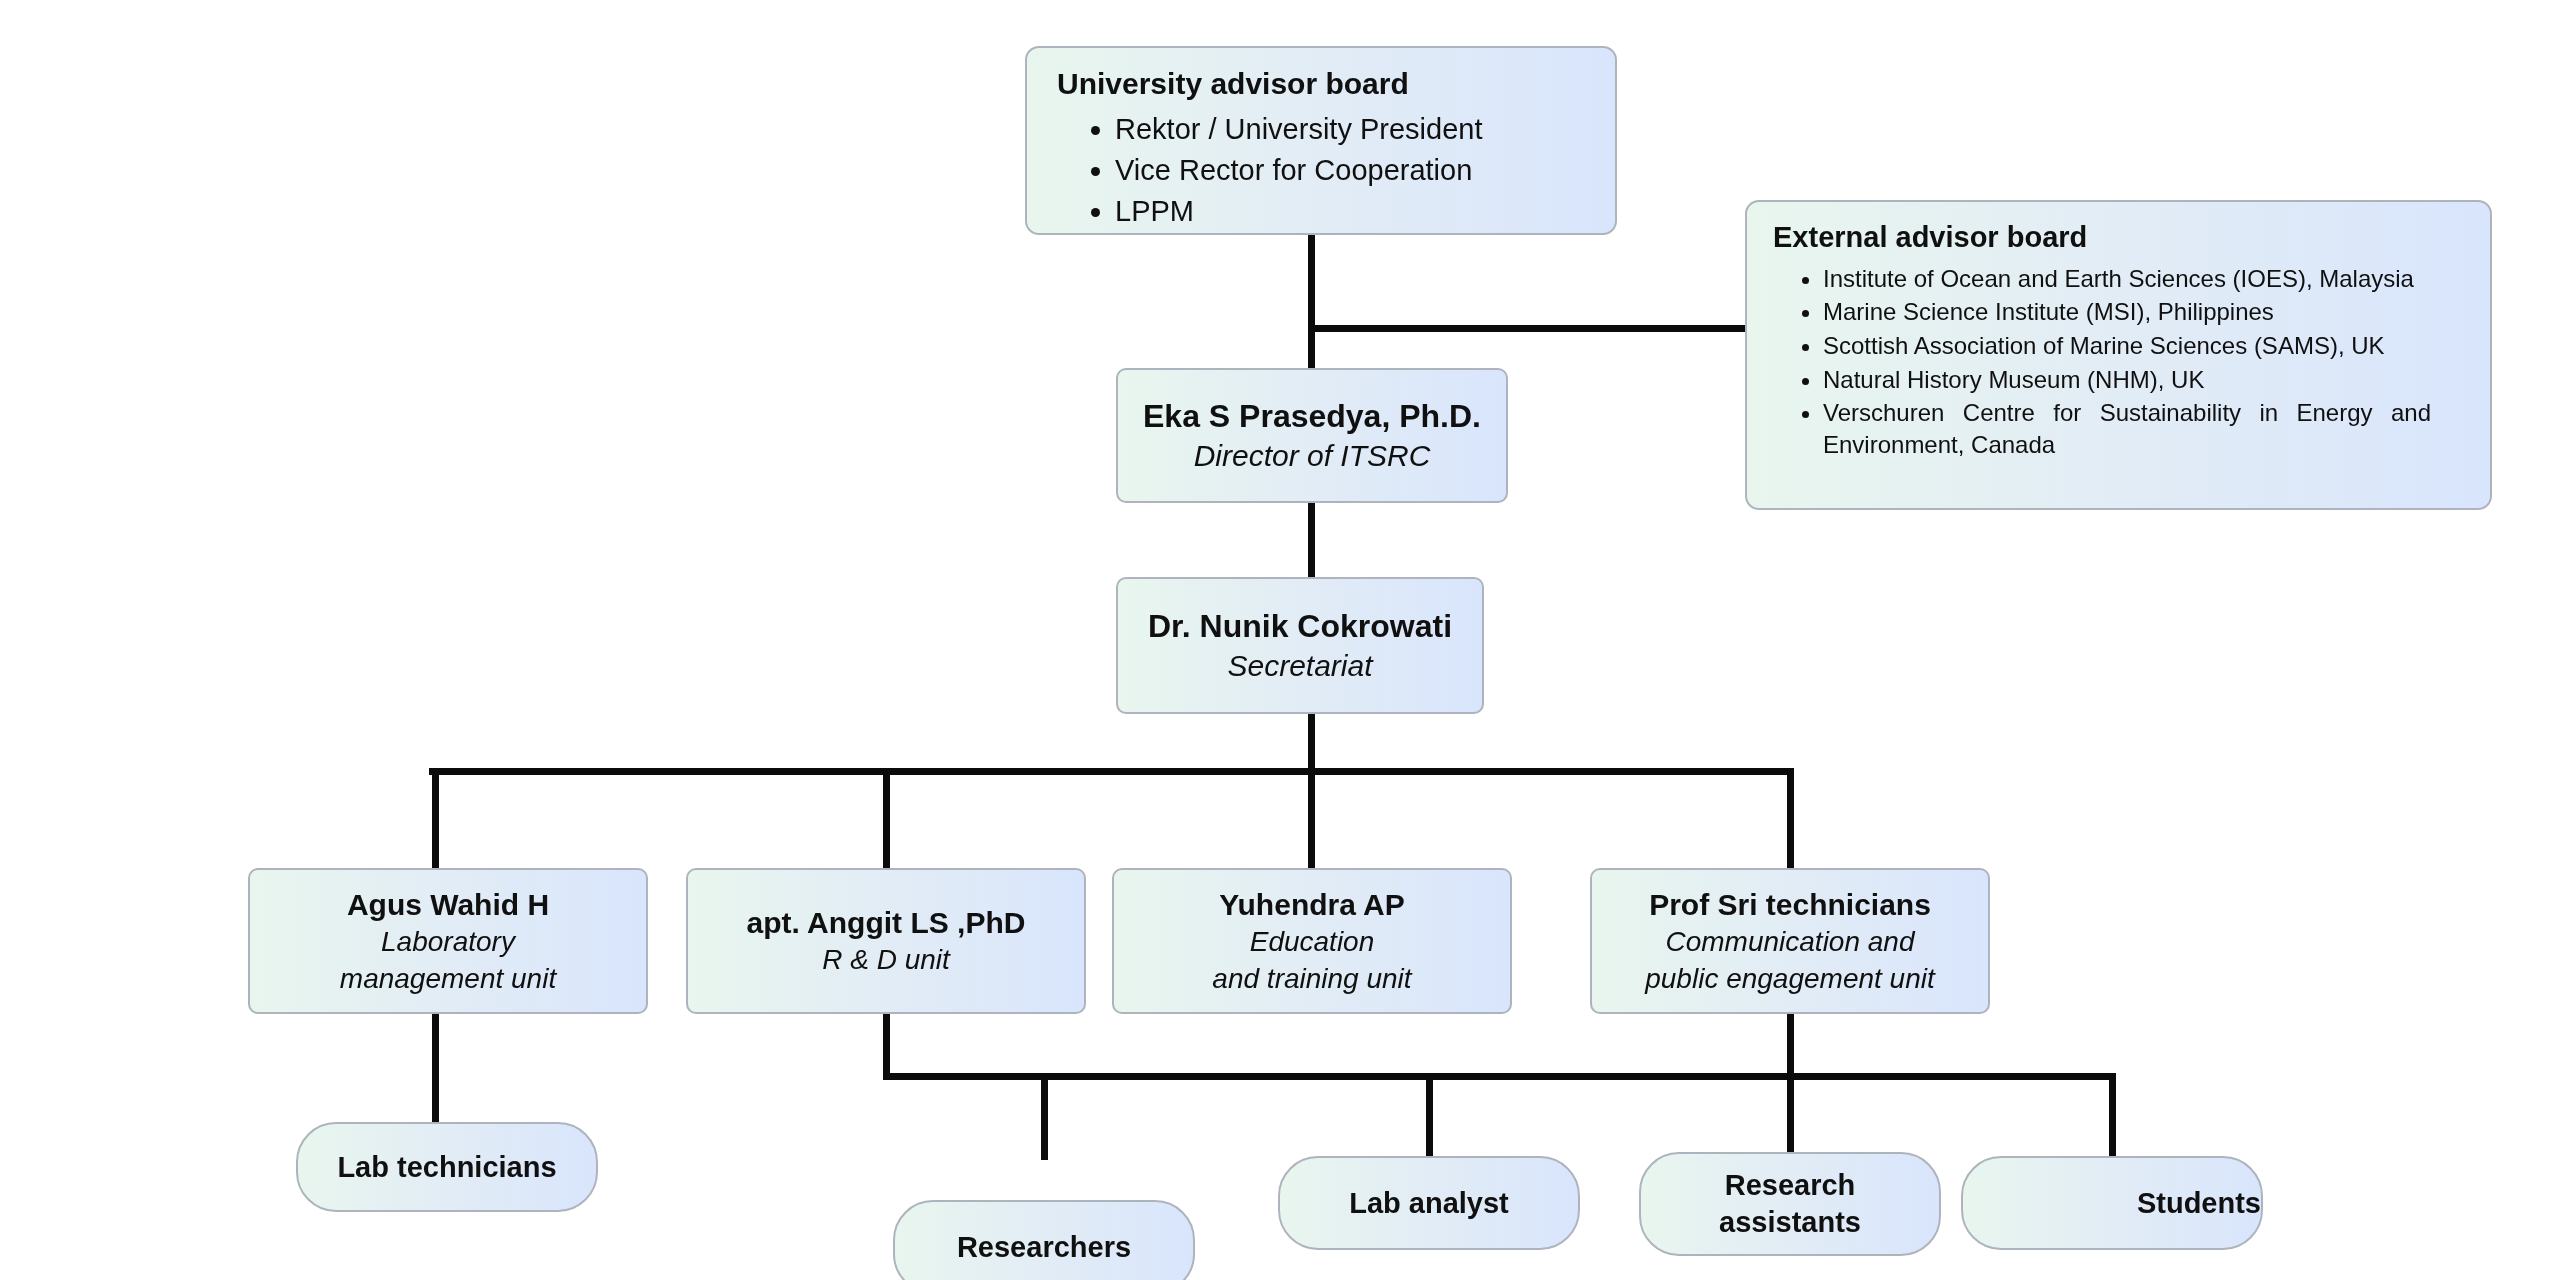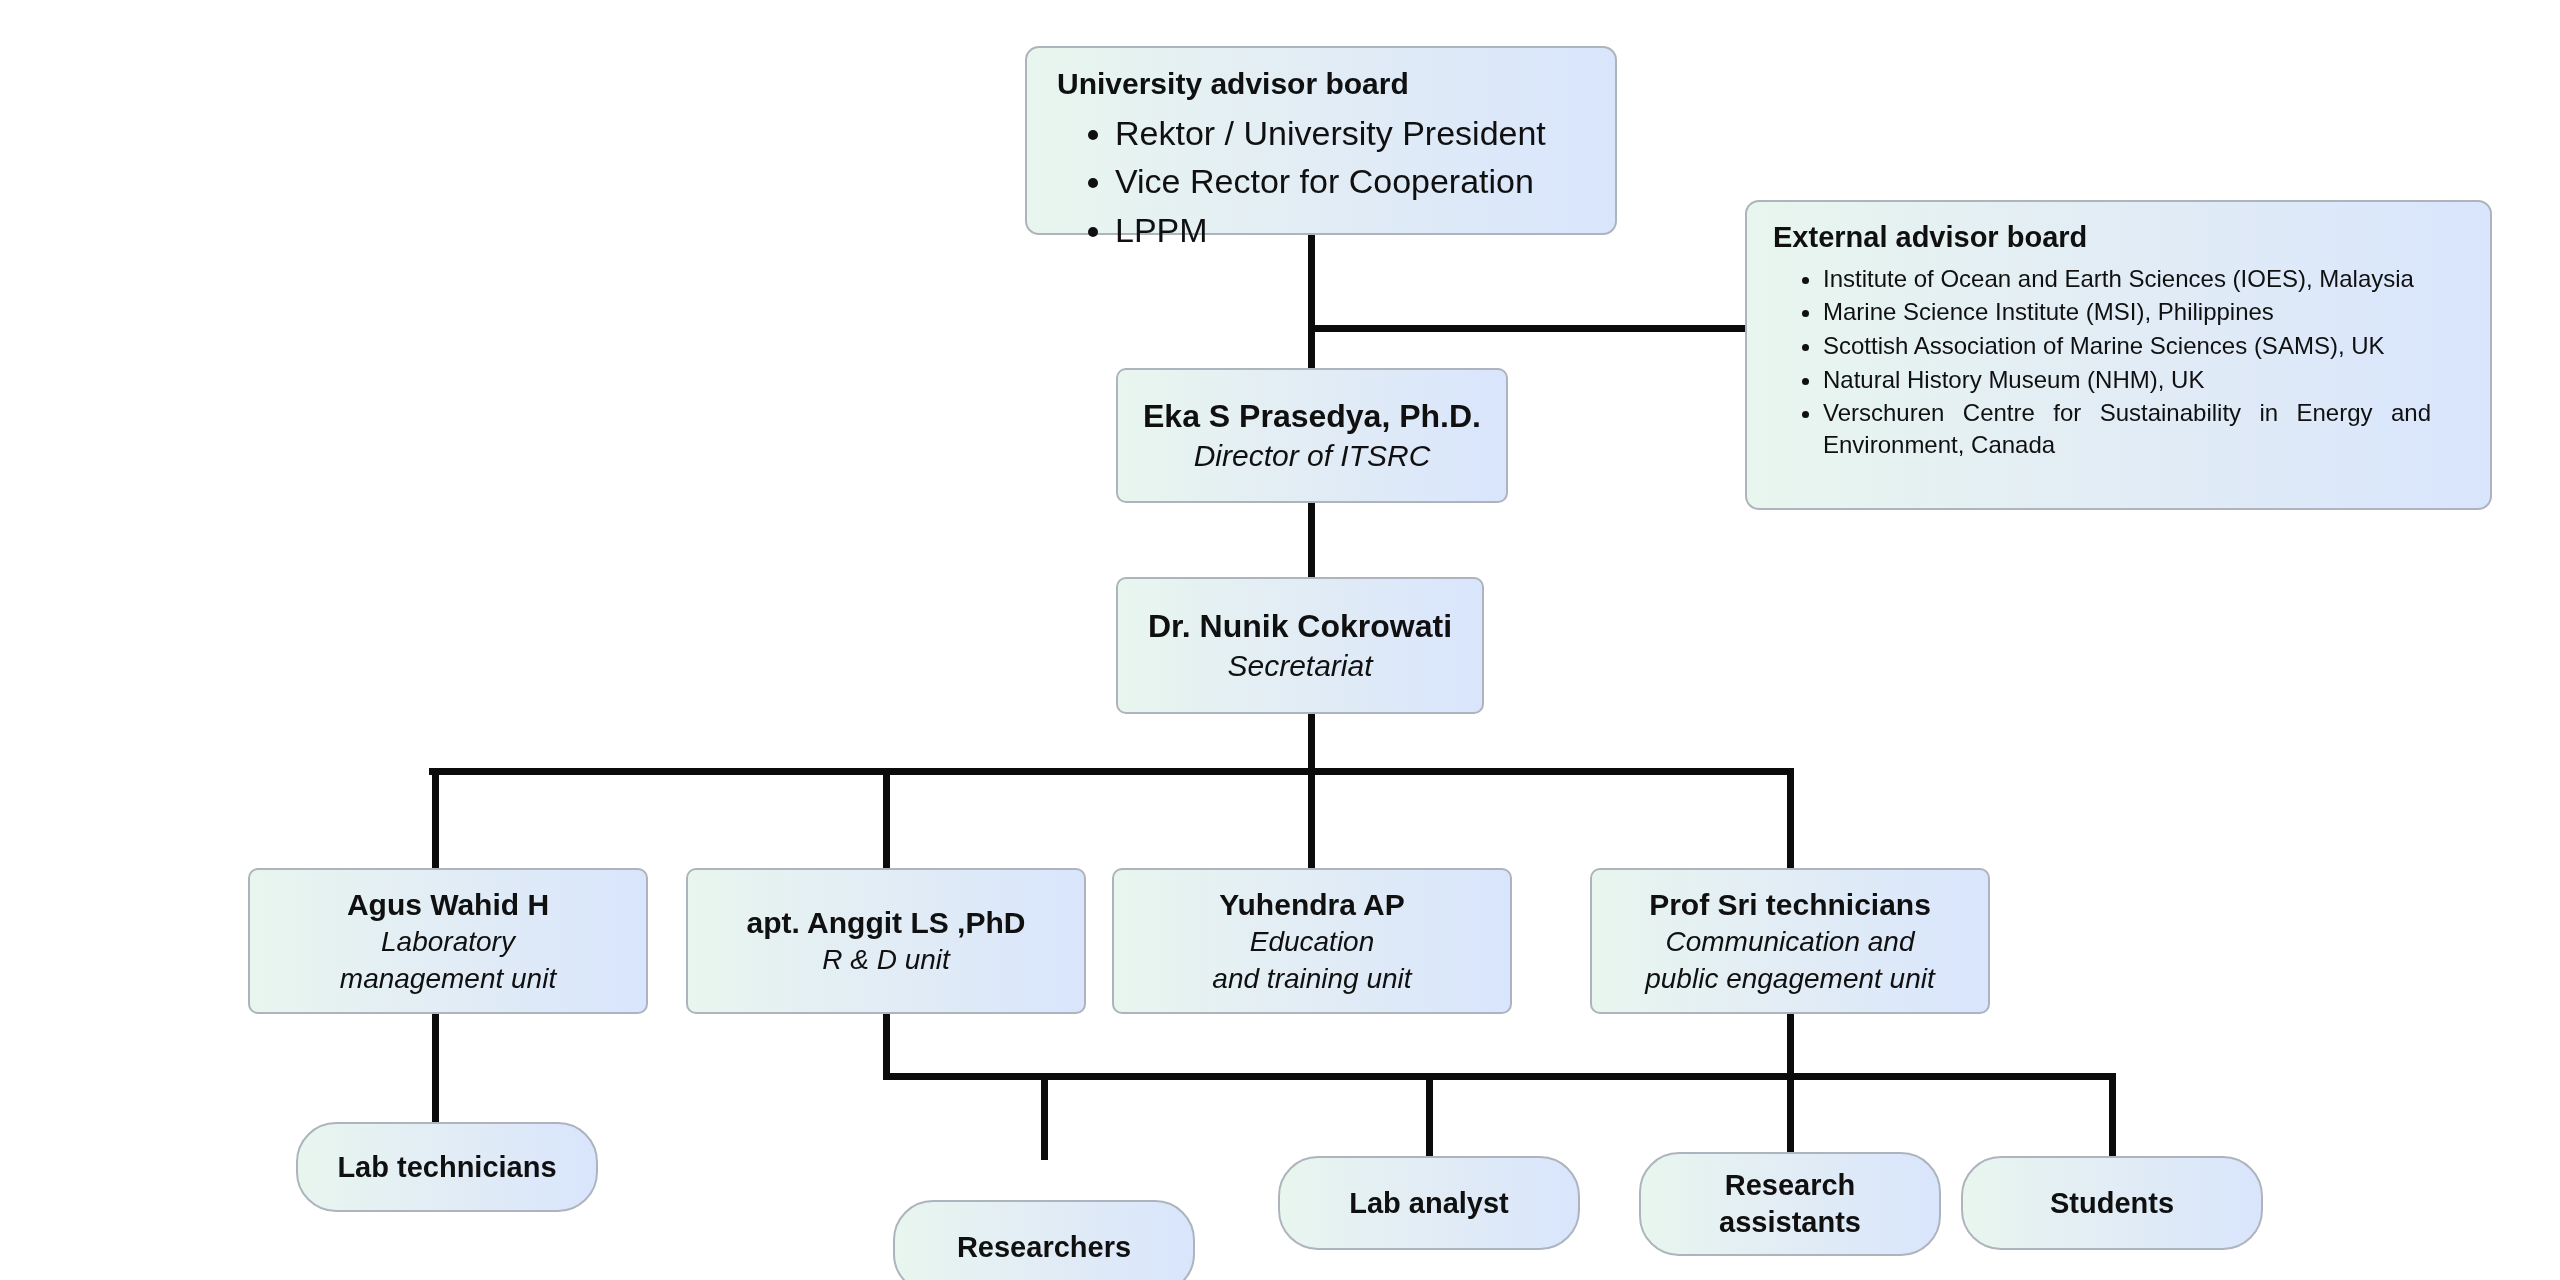--- a/index.html
+++ b/index.html
@@ -42,21 +42,21 @@
   
   .board { border-radius: 14px; }
   .board-inner { padding: 16px 24px 10px 30px; }
   .board-title { font-weight: 700; }
   .board ul {
     margin: 6px 0 0 0;
     list-style: disc;
   }
   .univ-board .board-title { font-size: 30px; line-height: 1.3; }
   .univ-board ul { padding-left: 58px; }
-  .univ-board li { font-size: 34px; line-height: 1.42; }
+  .univ-board li { font-size: 29px; line-height: 1.42; }
 
   .ext-board .board-inner { padding: 17px 40px 10px 26px; }
   .ext-board .board-title { font-size: 29px; line-height: 1.3; }
   .ext-board ul { padding-left: 50px; max-width: 608px; }
   .ext-board li {
     font-size: 24px;
     line-height: 1.32;
     text-align: justify;
     margin-bottom: 2px;
   }
@@ -154,17 +154,17 @@
 
   <div class="node center" style="left:1278px; top:1156px; width:302px; height:94px; border-radius:40px;">
     <div class="staff-label">Lab analyst</div>
   </div>
 
   <div class="node center" style="left:1639px; top:1152px; width:302px; height:104px; border-radius:40px;">
     <div class="staff-label">Research
 assistants</div>
   </div>
 
-  <div class="node center" style="left:1961px; top:1156px; width:302px; height:94px; border-radius:40px;">
+  <div class="node center" style="left:1961px; top:1156px; width:302px; height:94px; border-radius:40px;align-items:flex-end;">
     <div class="staff-label">Students</div>
   </div>
 
 </div>
 
 </body></html>

